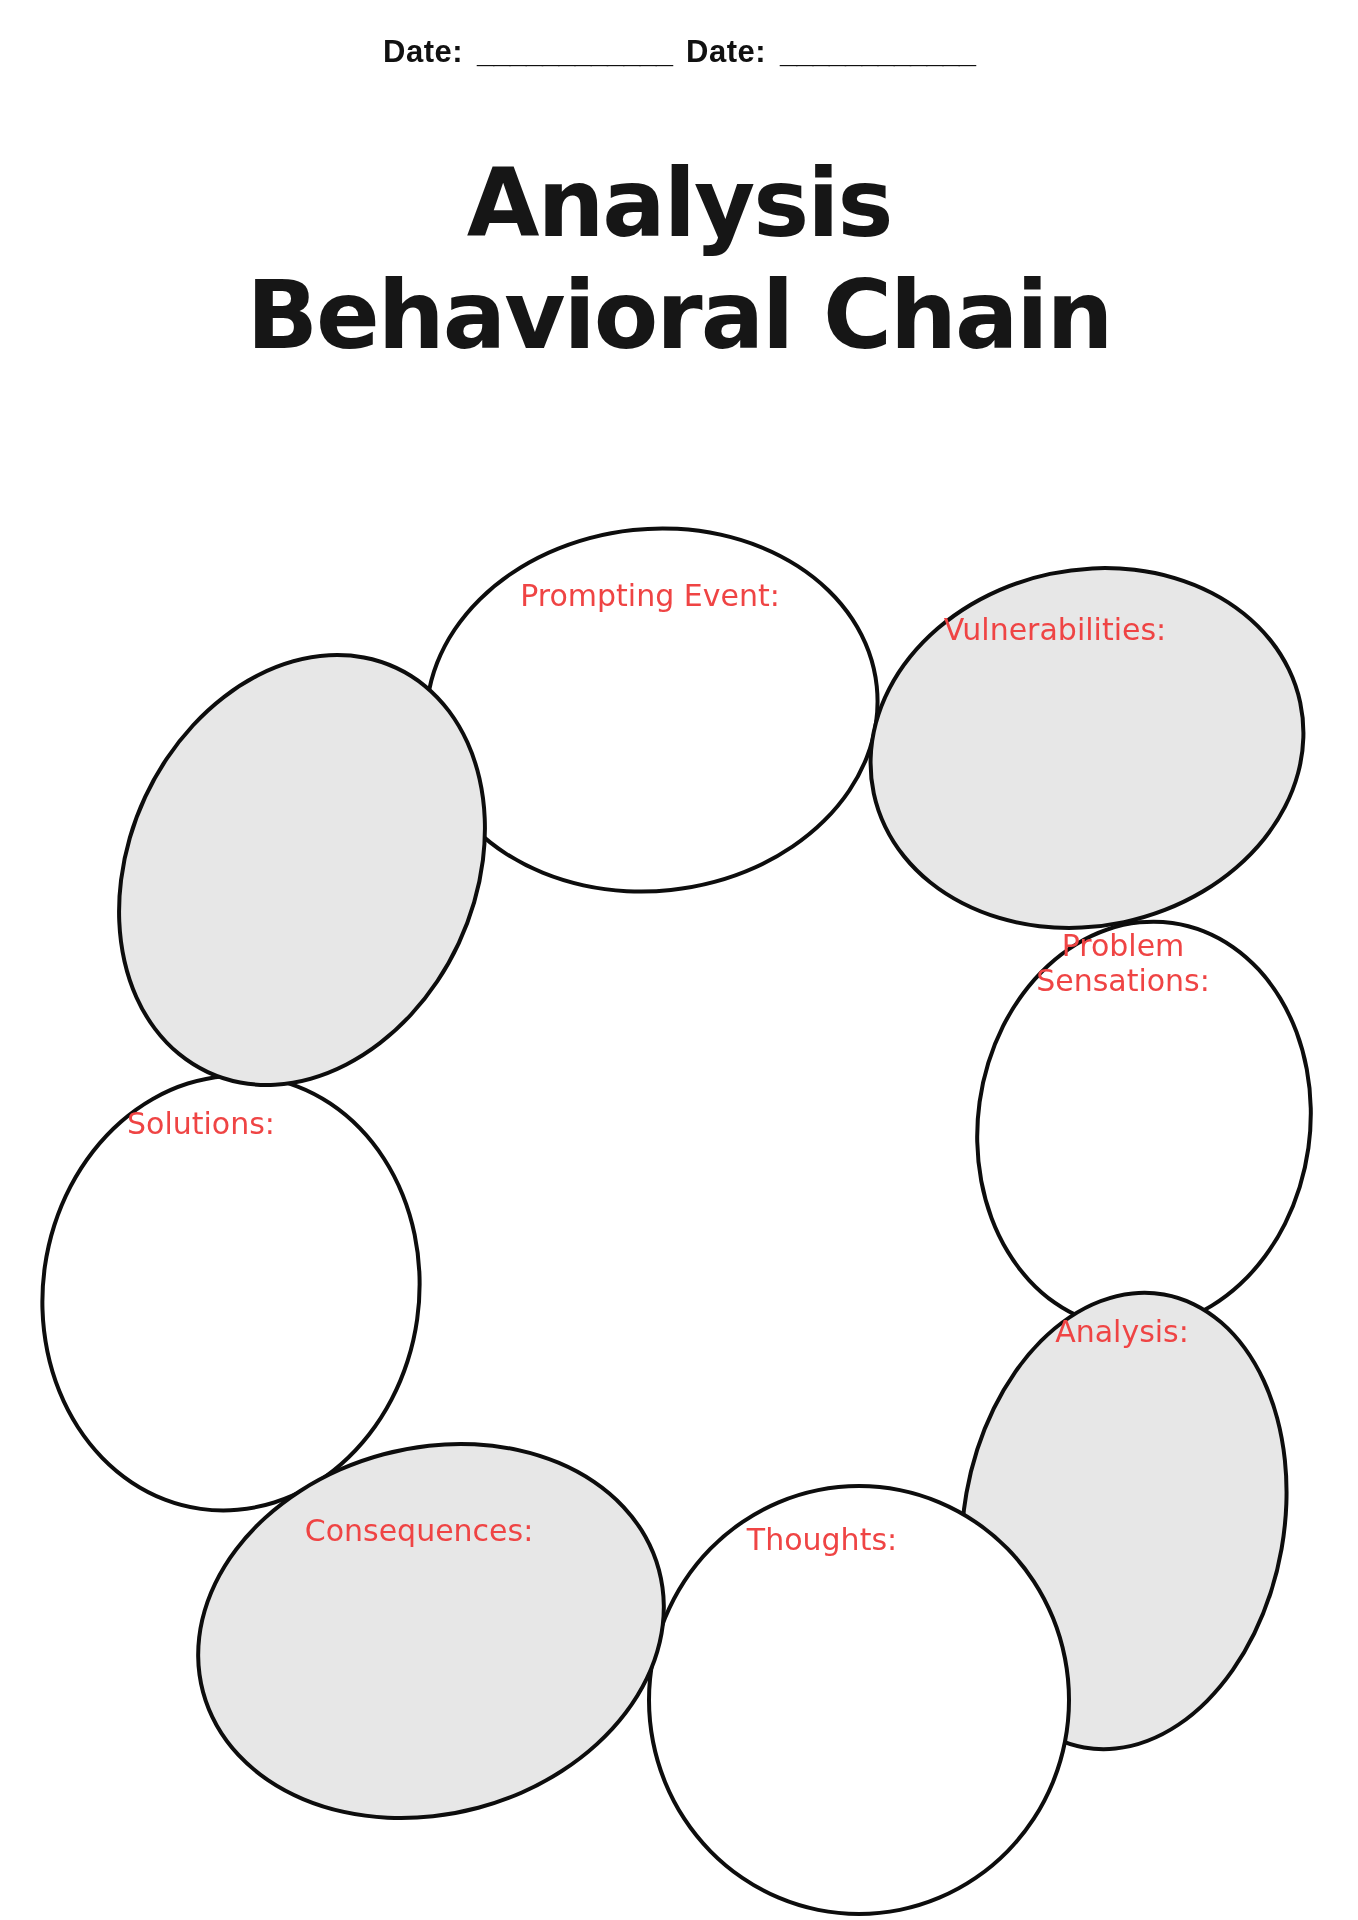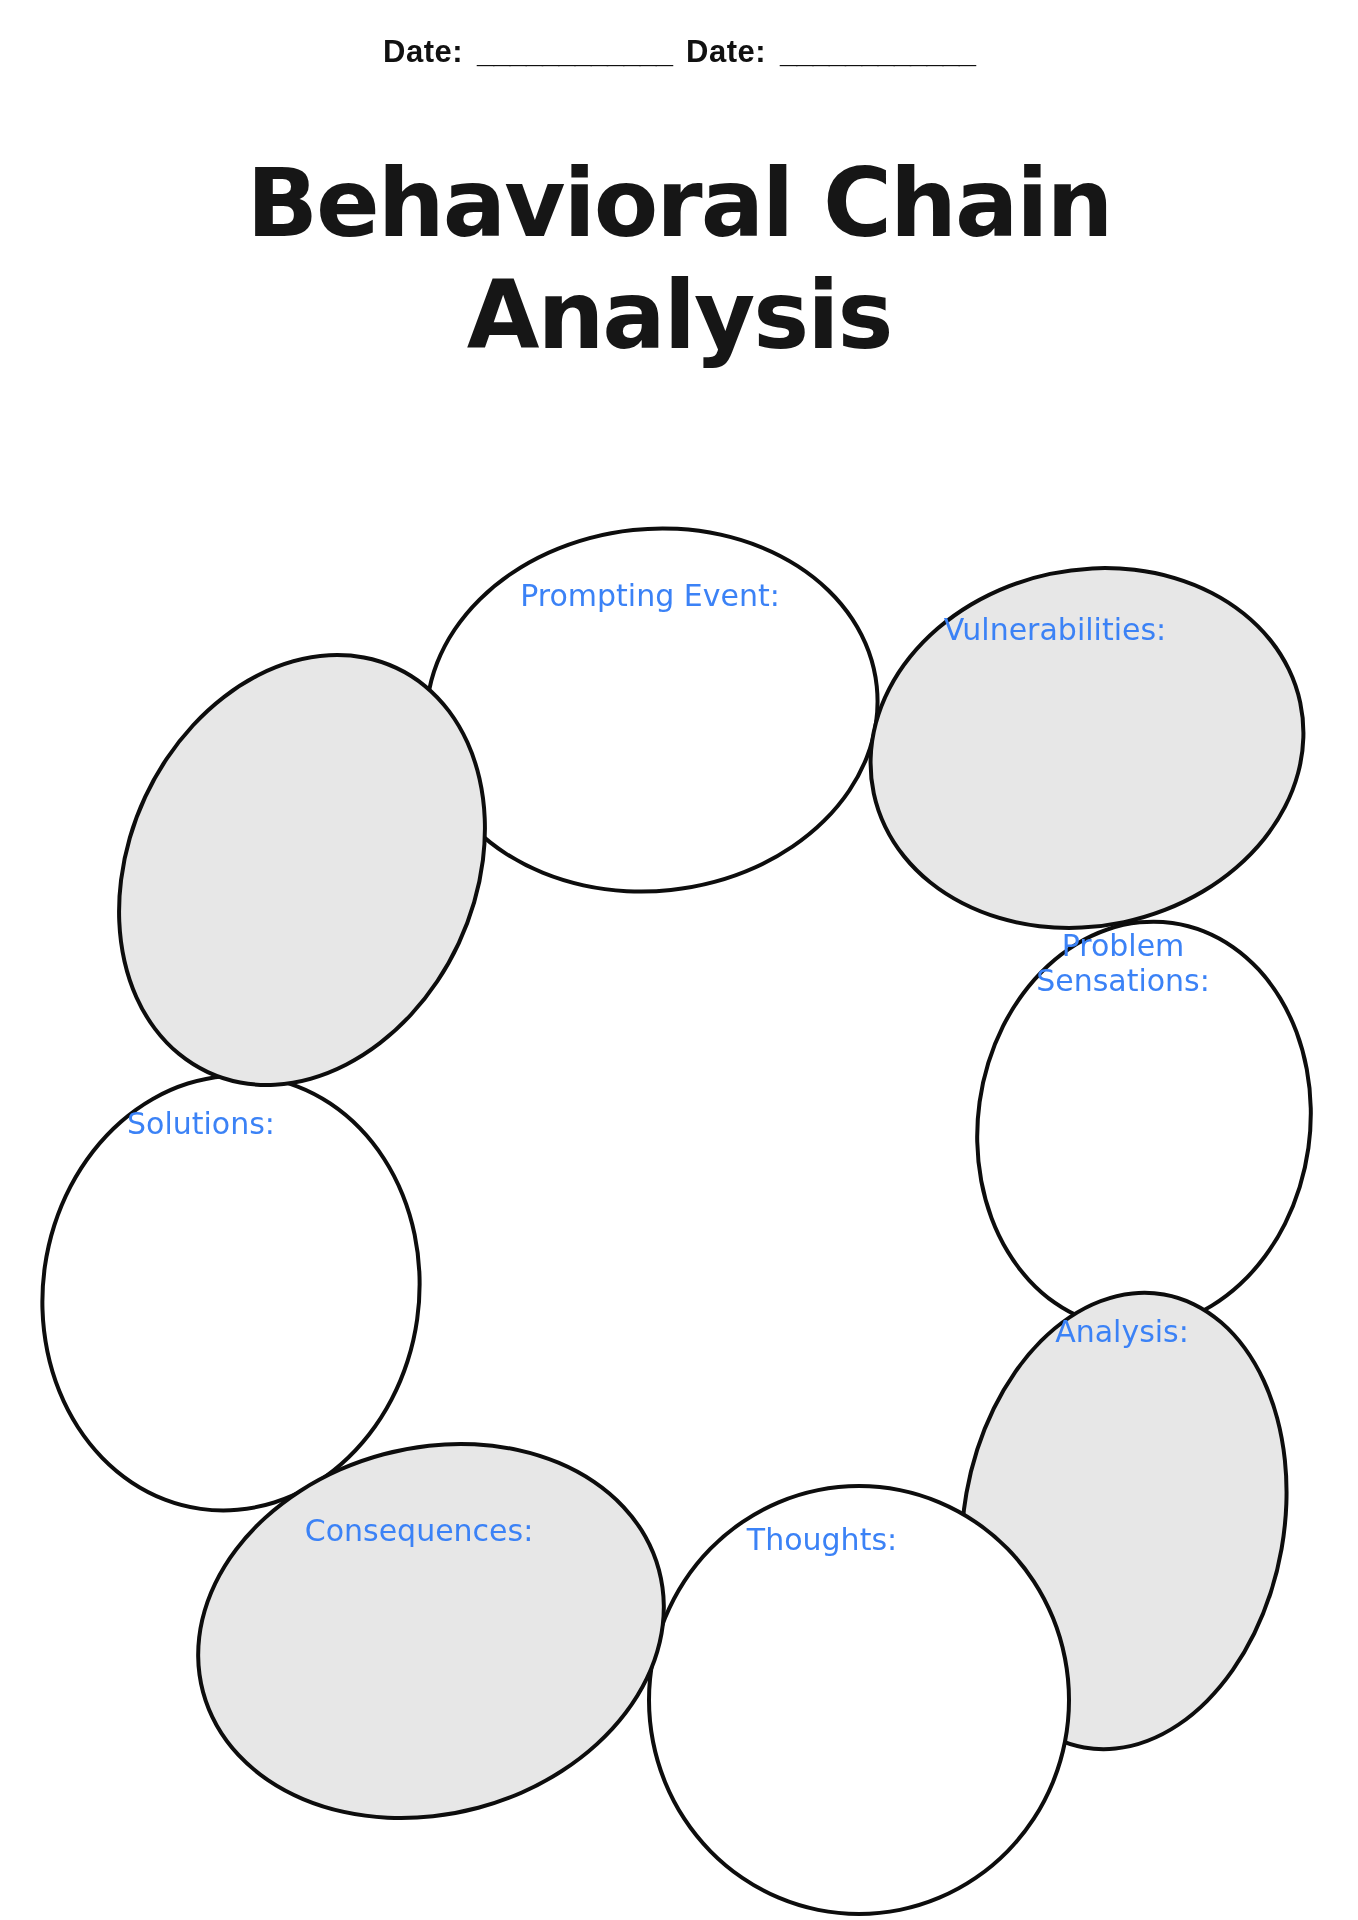--- a/index.html
+++ b/index.html
@@ -73,21 +73,21 @@
   .node--problem         {left:127px; top:645px;  width:350px; height:450px; transform:rotate(25deg);  z-index:8;}
 
   
   .node-label{
     position:absolute;
     z-index:20;
     transform:translate(-50%,-50%);
     font-size:30px;
     line-height:1.15;
     text-align:center;
-    color:#3b82f6;
+    color:#ef4444;
     white-space:nowrap;
   }
   .node-label--wrap{white-space:normal;}
 
   .label--prompting-event {left:650px;  top:596px;}
   .label--vulnerabilities {left:1055px; top:630px;}
   .label--bodily          {left:1123px; top:963px;  width:190px;}
   .label--emotions        {left:1122px; top:1332px;}
   .label--thoughts        {left:822px;  top:1540px;}
   .label--consequences    {left:391px;  top:1531px;margin-left:28px;}
@@ -100,22 +100,22 @@
 <div id="page">
 
   <div class="sheet-header">
     <span>Date:</span>
       <span class="blank">____________</span>
     <span>Date:</span>
       <span class="blank">____________</span>
   </div>
 
   <div class="page-title">
+    <div>Analysis</div>
     <div>Behavioral Chain</div>
-    <div>Analysis</div>
   </div>
 
   <div class="node node--plain  node--prompting-event"></div>
   <div class="node node--shaded node--vulnerabilities"></div>
   <div class="node node--plain  node--bodily"></div>
   <div class="node node--shaded node--emotions"></div>
   <div class="node node--plain  node--thoughts"></div>
   <div class="node node--plain  node--solutions"></div>
   <div class="node node--shaded node--consequences"></div>
   <div class="node node--shaded node--problem"></div>

